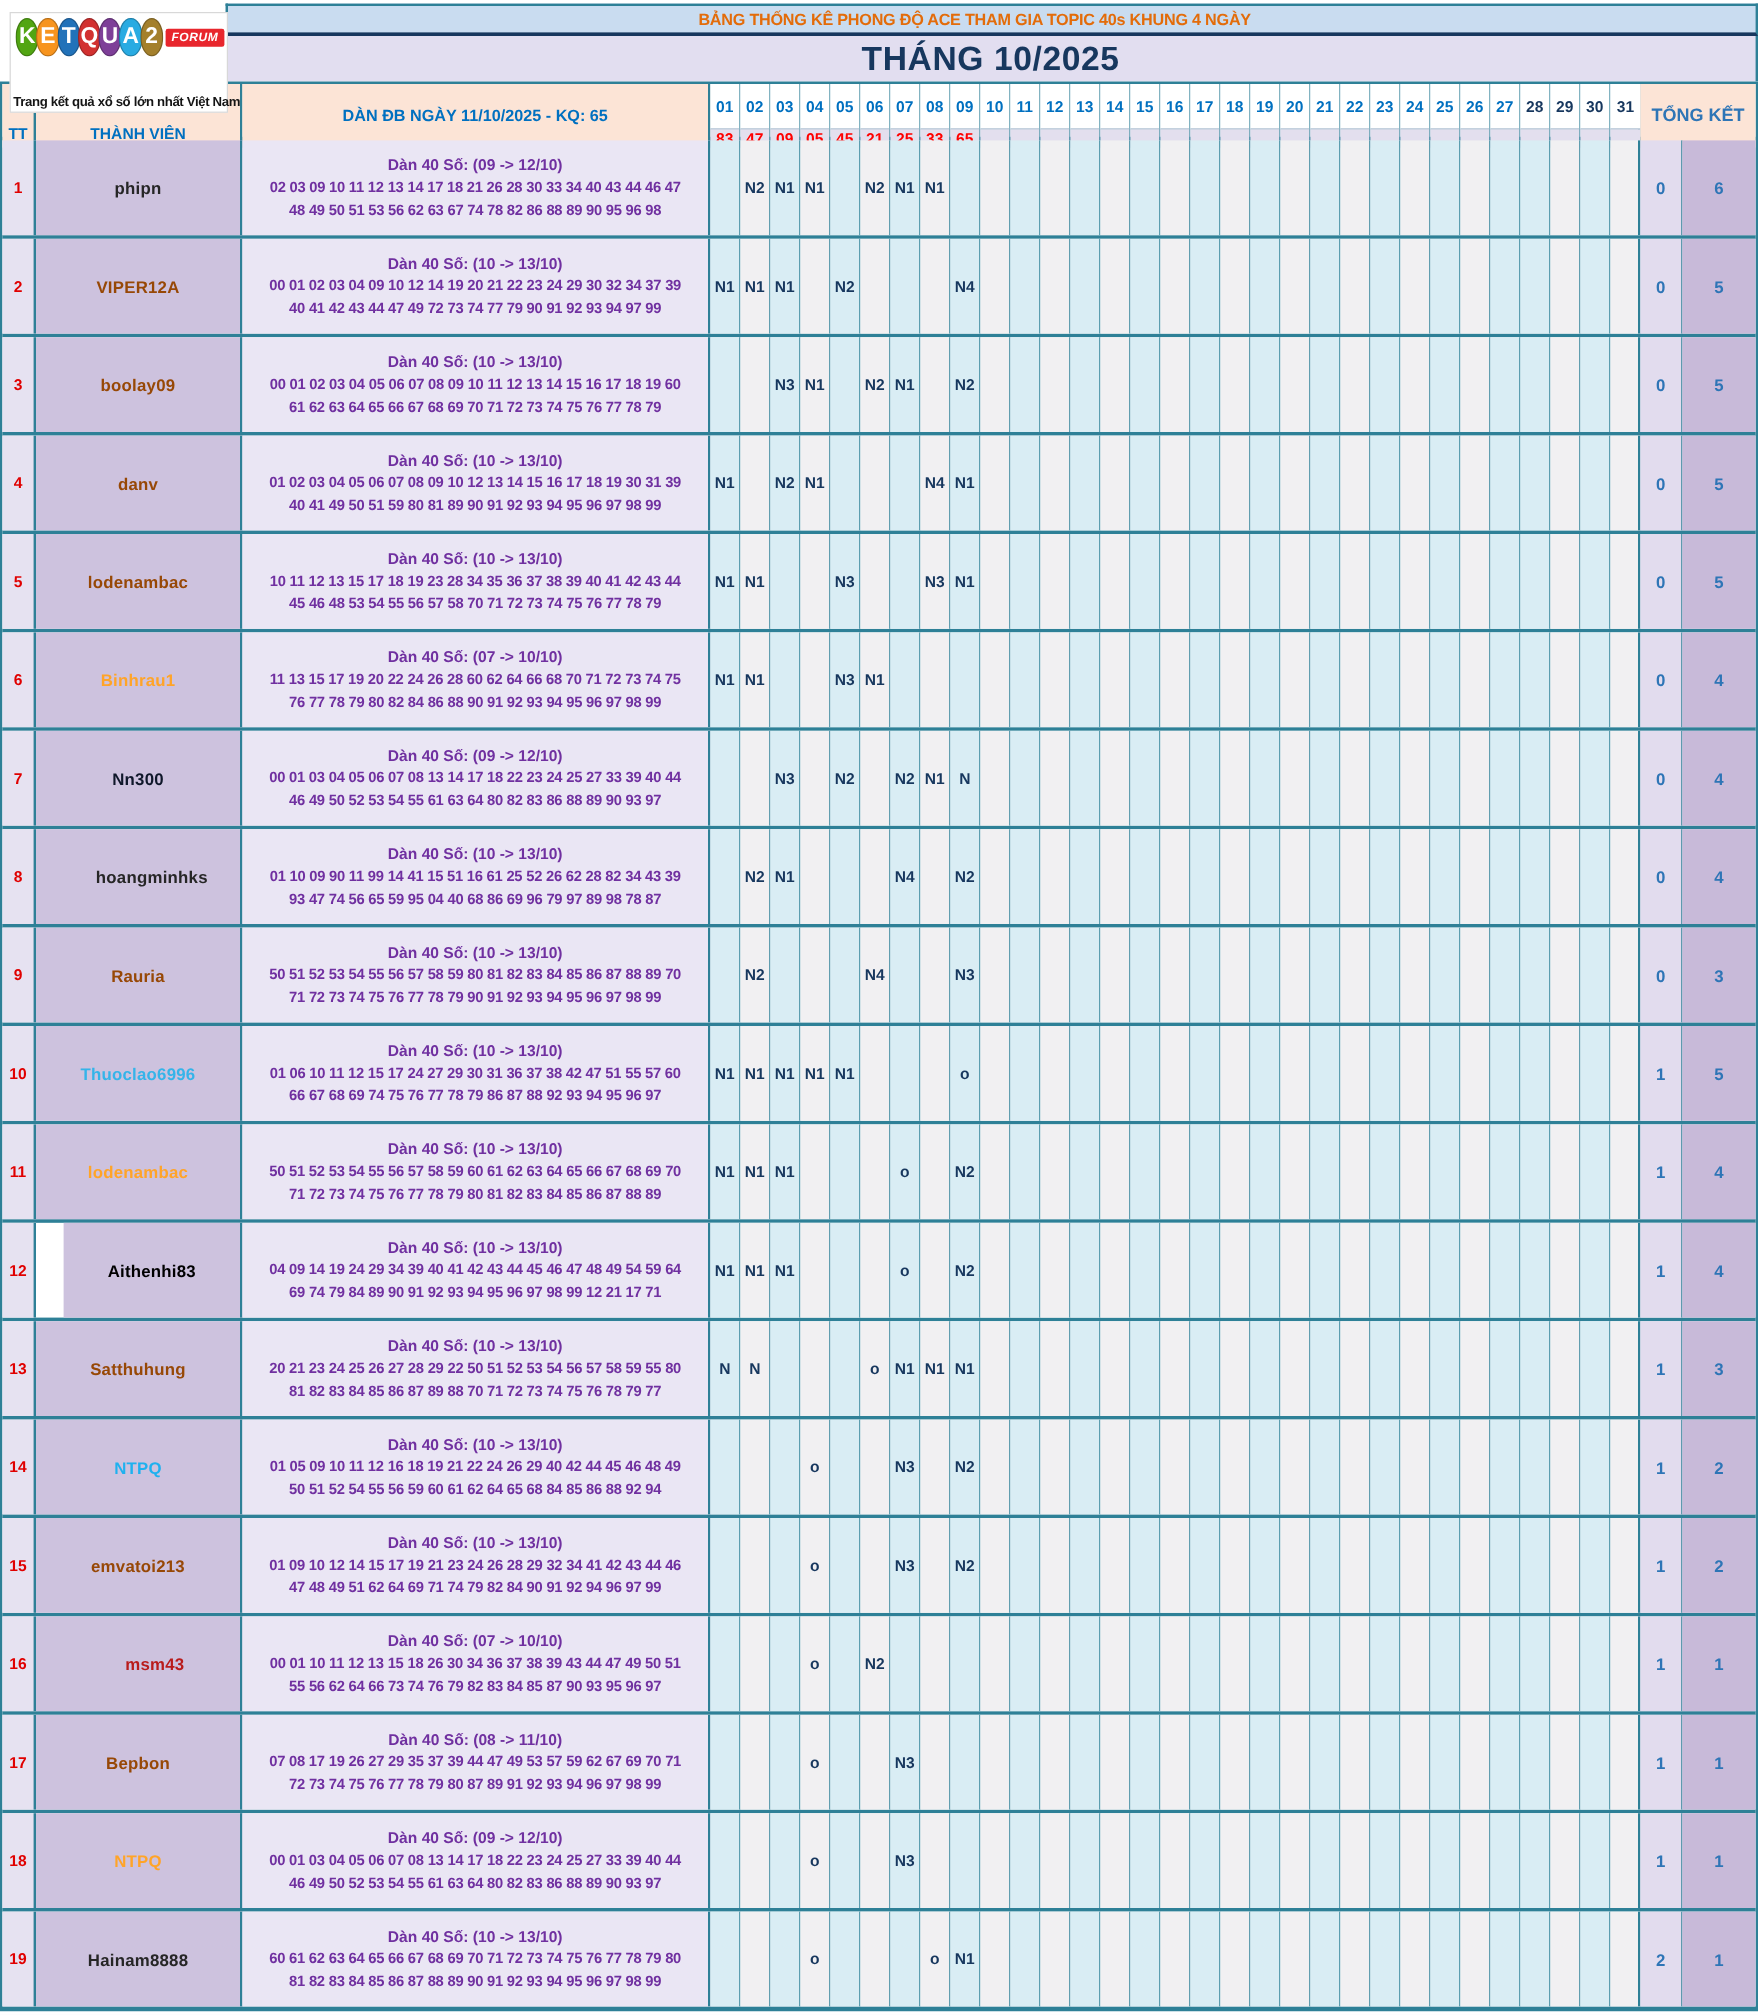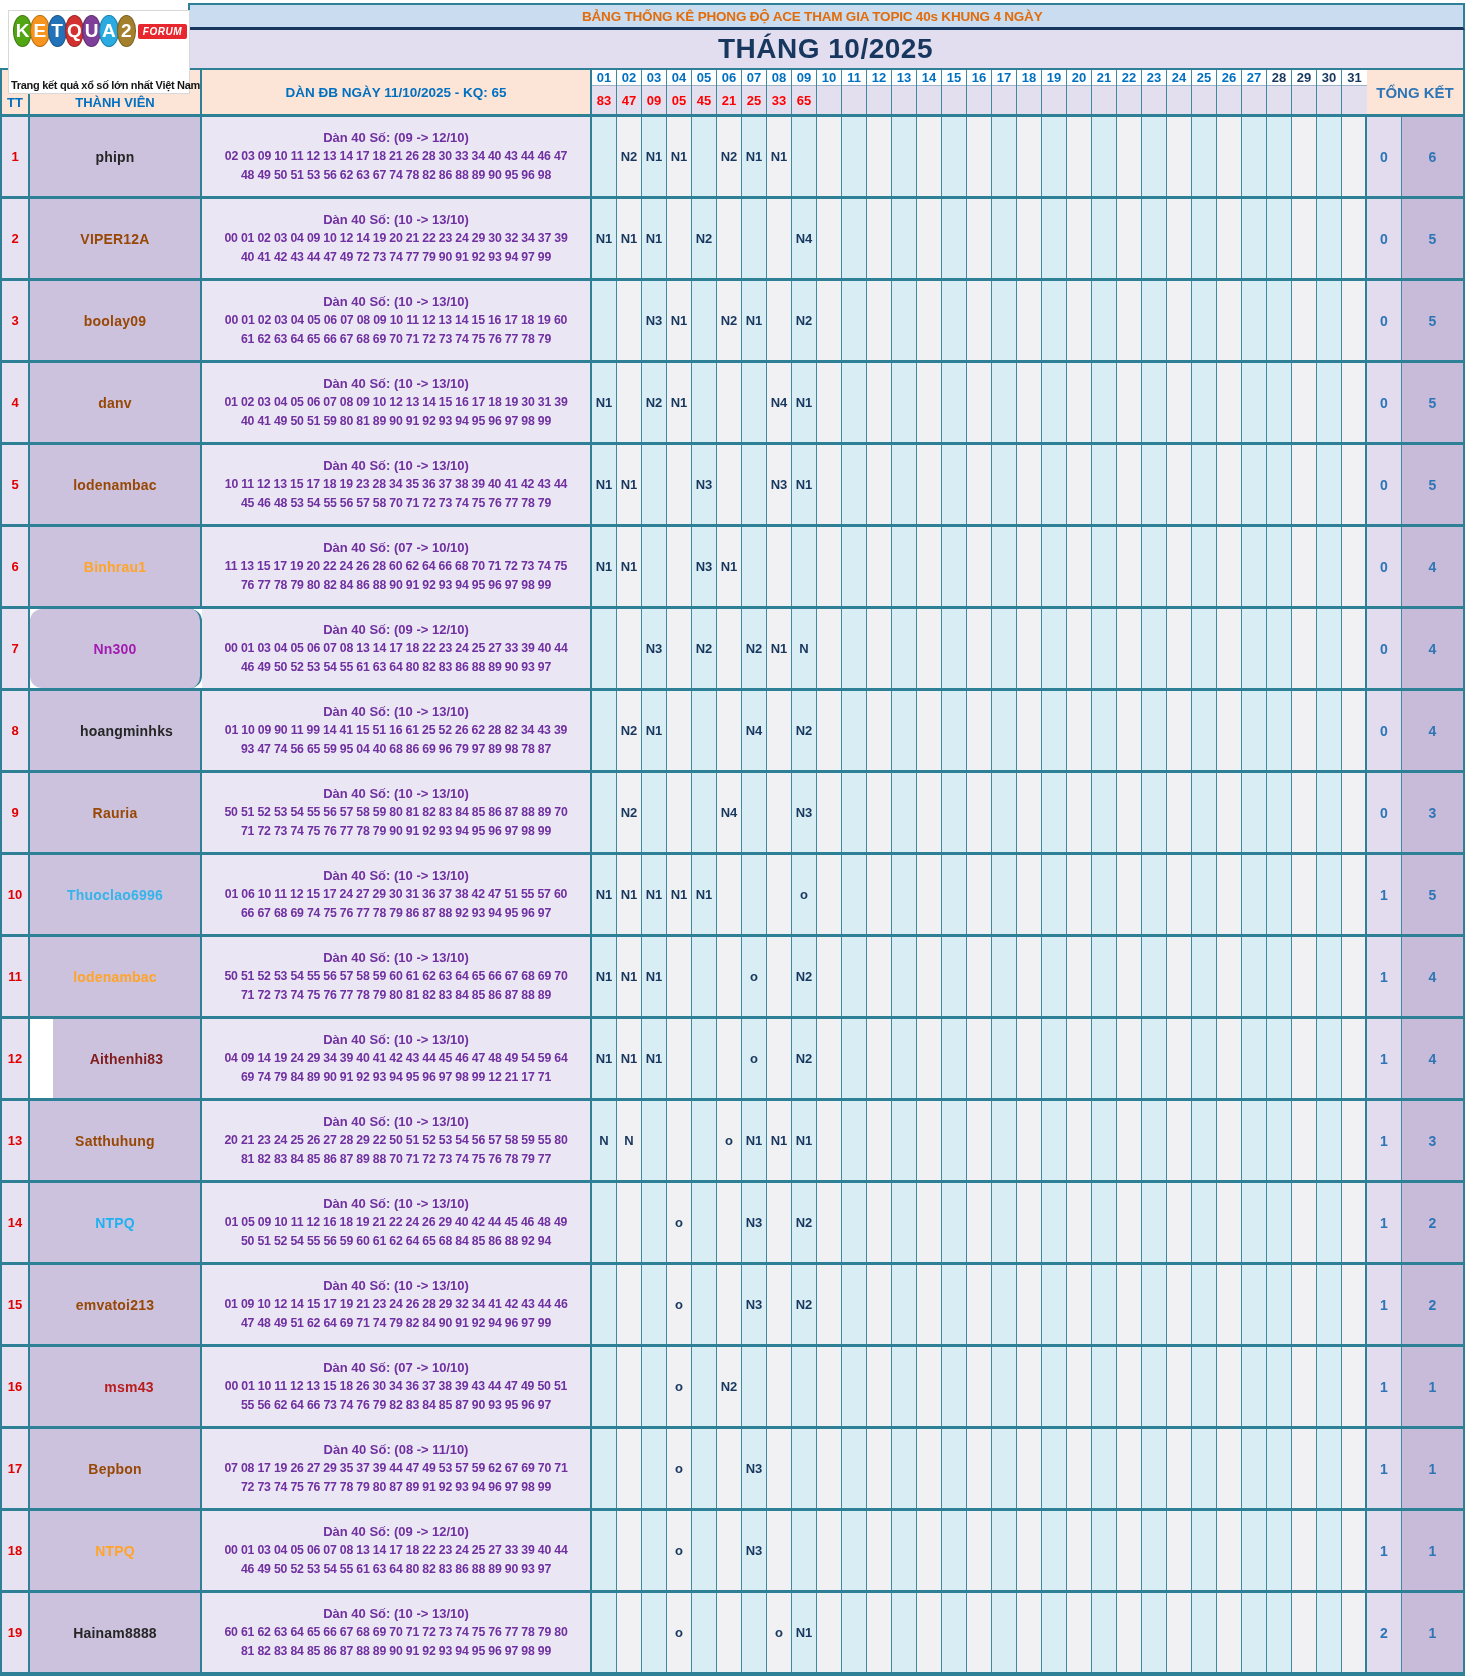--- a/index.html
+++ b/index.html
@@ -39,21 +39,21 @@
     border-top:2px solid var(--border-teal);border-bottom:4px solid var(--border-teal);background:#fff;}
   .hdr{display:grid;grid-template-columns:28px 172px 390px 775px 96px;height:44px;}
   .hcell{background:var(--header-peach);color:var(--header-blue-text);font-weight:800;
     display:flex;align-items:center;justify-content:center;border-right:2px solid var(--border-teal);font-size:13px;}
   .h-tt,.h-member{align-items:flex-end;padding-bottom:4px;}
   .h-dan{font-size:13.5px;}
   .h-tk{border-right:none;font-size:15px;color:var(--tk-text);}
   .h-days{display:grid;grid-template-columns:repeat(31,25px);border-right:2px solid var(--border-teal);}
   .day-h{display:flex;flex-direction:column;border-right:1px solid var(--border-teal-thin);}
   .day-h:last-child{border-right:none;}
-  .d-num{height:16px;background:#fff;color:var(--header-blue-text);display:flex;align-items:center;justify-content:center;
+  .d-num{height:38px;background:#fff;color:var(--header-blue-text);display:flex;align-items:center;justify-content:center;
     font-size:13px;font-weight:800;border-bottom:1px solid #9db3c8;}
   .d-num.strong{color:#17375e;}
   .d-kq{flex:1;background:var(--kq-row-bg);color:var(--kq-red);display:flex;align-items:center;justify-content:center;
     font-size:13px;font-weight:800;}
 
   .row{display:grid;grid-template-columns:28px 172px 390px repeat(31,25px) 35px 61px;height:82px;
     border-top:3px solid var(--border-teal);}
   .row>div{border-right:1px solid var(--border-teal-thin);display:flex;align-items:center;justify-content:center;}
   .c-tt{background:var(--tt-cell-bg);color:var(--tt-red);font-weight:800;font-size:13px;border-right:2px solid var(--border-teal) !important;}
   .c-name{background:var(--name-cell-bg);font-weight:800;font-size:14px;letter-spacing:.2px;border-right:2px solid var(--border-teal) !important;}
@@ -476,21 +476,21 @@
           <div class="dc b"></div>
           <div class="dc b"></div>
           <div class="dc w"></div>
           <div class="dc b"></div>
           <div class="dc w dlast"></div>
           <div class="c-tk1">0</div>
           <div class="c-tk2">4</div>
         </div>
         <div class="row">
           <div class="c-tt">7</div>
-          <div class="c-name" style="color: #a21caf; border-radius: 12px;">Nn300</div>
+          <div class="c-name" style="color: #0f172a;">Nn300</div>
           <div class="c-dan">
             <div class="dan-t">Dàn 40 Số: (09 -&gt; 12/10)</div>
             <div class="dan-n">00 01 03 04 05 06 07 08 13 14 17 18 22 23 24 25 27 33 39 40 44</div>
             <div class="dan-n">46 49 50 52 53 54 55 61 63 64 80 82 83 86 88 89 90 93 97</div>
           </div>
           <div class="dc b"></div>
           <div class="dc w"></div>
           <div class="dc b">N3</div>
           <div class="dc w"></div>
           <div class="dc b">N2</div>
@@ -686,21 +686,21 @@
           <div class="dc b"></div>
           <div class="dc b"></div>
           <div class="dc w"></div>
           <div class="dc b"></div>
           <div class="dc w dlast"></div>
           <div class="c-tk1">1</div>
           <div class="c-tk2">4</div>
         </div>
         <div class="row">
           <div class="c-tt">12</div>
-          <div class="c-name" style="color: #7f1d1d; margin-left: 23px;">Aithenhi83</div>
+          <div class="c-name" style="color: #000000; margin-left: 23px;">Aithenhi83</div>
           <div class="c-dan">
             <div class="dan-t">Dàn 40 Số: (10 -&gt; 13/10)</div>
             <div class="dan-n">04 09 14 19 24 29 34 39 40 41 42 43 44 45 46 47 48 49 54 59 64</div>
             <div class="dan-n">69 74 79 84 89 90 91 92 93 94 95 96 97 98 99 12 21 17 71</div>
           </div>
           <div class="dc b">N1</div>
           <div class="dc w">N1</div>
           <div class="dc b">N1</div>
           <div class="dc w"></div>
           <div class="dc b"></div>

